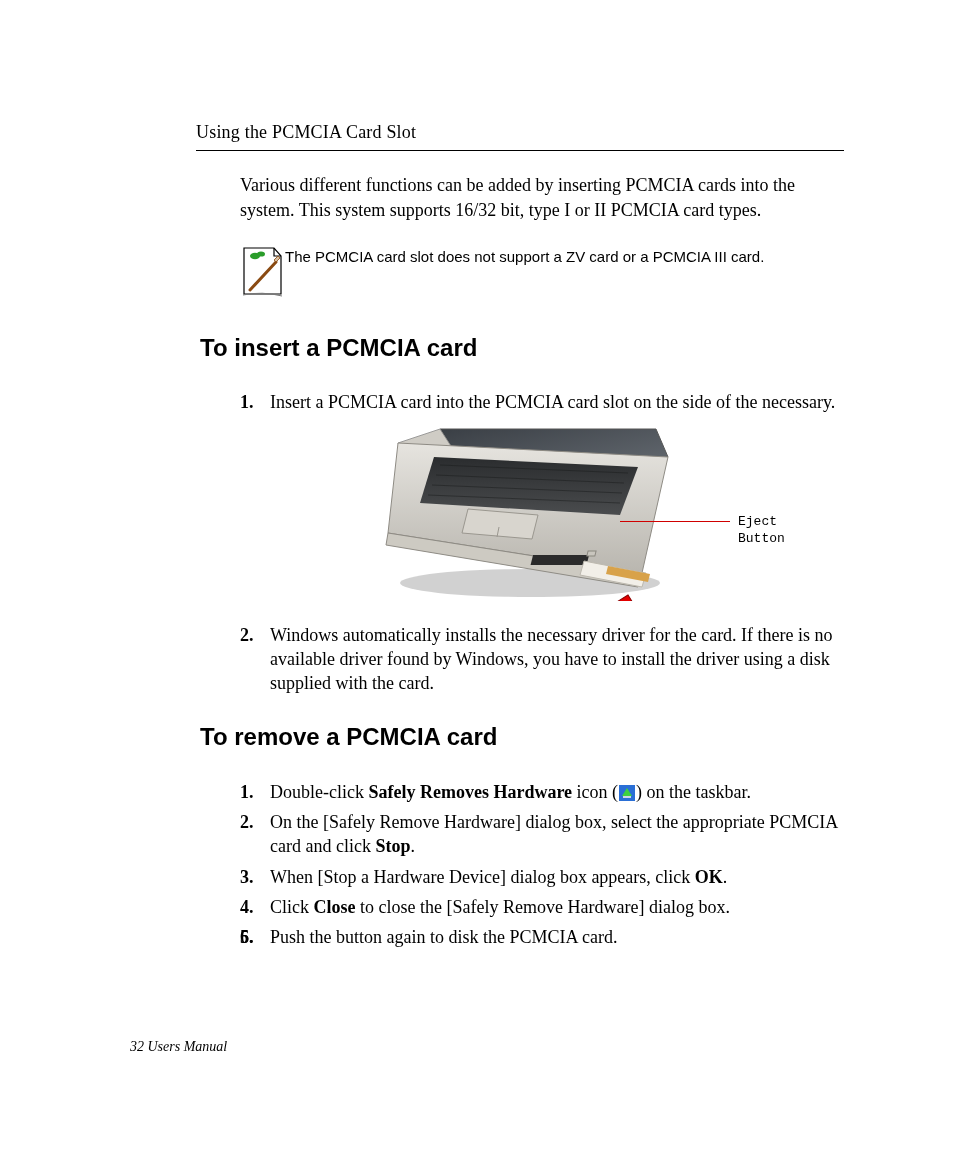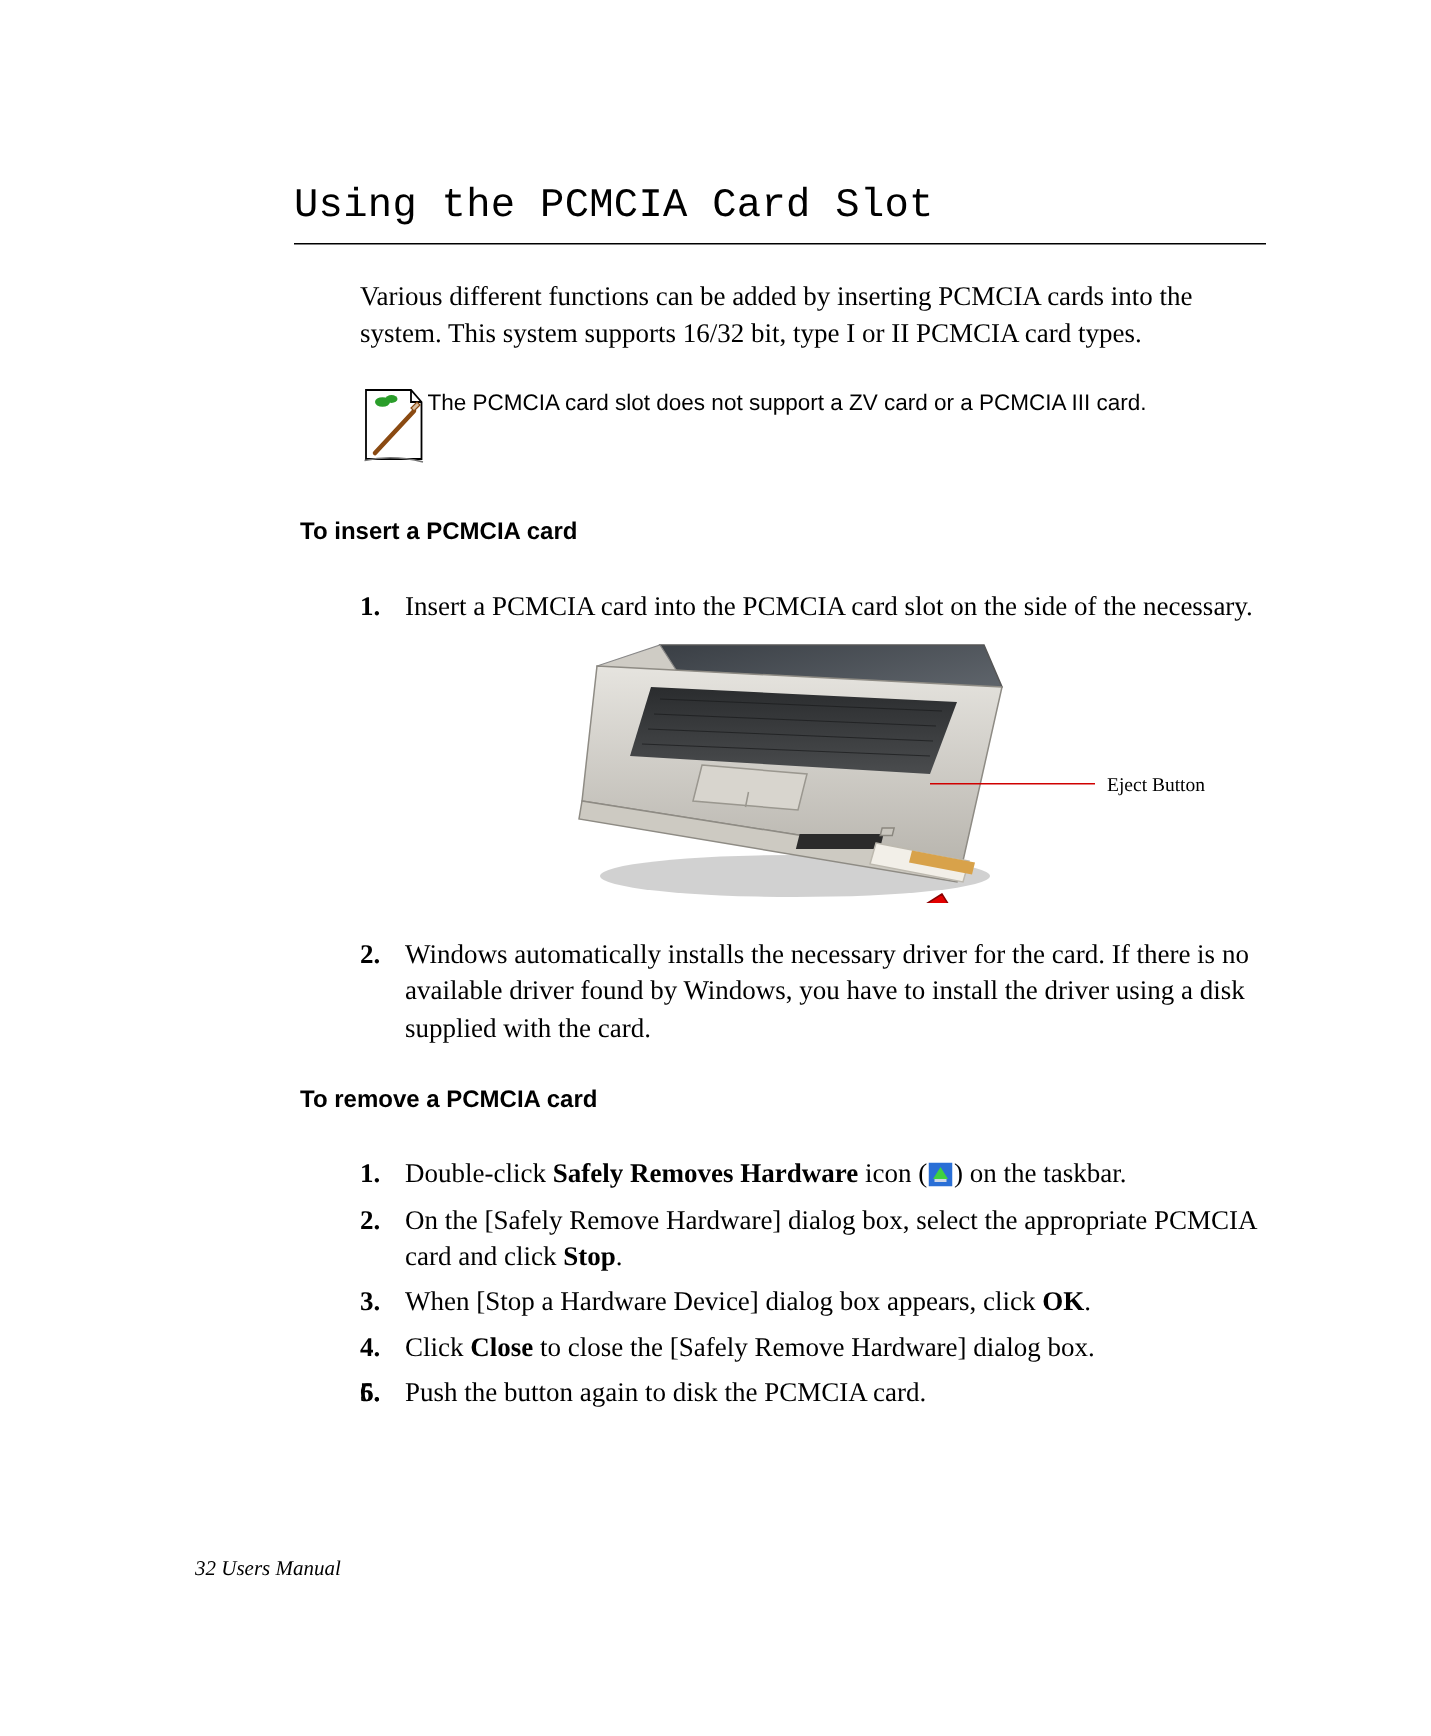--- a/index.html
+++ b/index.html
@@ -12,23 +12,23 @@
   .page {
     width: 954px;
     height: 1157px;
     position: relative;
     box-sizing: border-box;
     padding: 120px 110px 0 200px;
     font-size: 18px;
     line-height: 1.35;
   }
   h1.title {
-    font-family: Liberation Mono, monospace;
+    font-family: Liberation Serif, serif;
     font-weight: 400;
-    font-size: 27px;
+    font-size: 18px;
     margin: 0 0 6px -4px;
     letter-spacing: 0.2px;
   }
   hr.rule {
     border: none;
     border-top: 1.5px solid #000;
     margin: 0 0 22px -4px;
   }
   .intro {
     margin: 0 0 22px 40px;
@@ -45,21 +45,21 @@
   }
   .note-text {
     font-family: Arial, Helvetica, sans-serif;
     font-size: 15px;
     line-height: 1.4;
     padding-top: 2px;
   }
   h2.section {
     font-family: Arial, Helvetica, sans-serif;
     font-weight: 700;
-    font-size: 16px;
+    font-size: 24px;
     margin: 0 0 26px 0;
   }
   ol.steps {
     margin: 0 0 26px 40px;
     padding: 0;
     list-style: none;
   }
   ol.steps > li {
     position: relative;
     padding-left: 30px;
@@ -90,21 +90,21 @@
     left: 380px;
     top: 98px;
     width: 110px;
     height: 1px;
     background: #d00000;
   }
   .callout-label {
     position: absolute;
     left: 498px;
     top: 90px;
-    font-family: Liberation Serif, serif;
+    font-family: Liberation Mono, monospace;
     font-size: 13px;
   }
   .inline-icon {
     display: inline-block;
     width: 16px;
     height: 16px;
     vertical-align: -3px;
     margin: 0 1px;
   }
   .footer {

